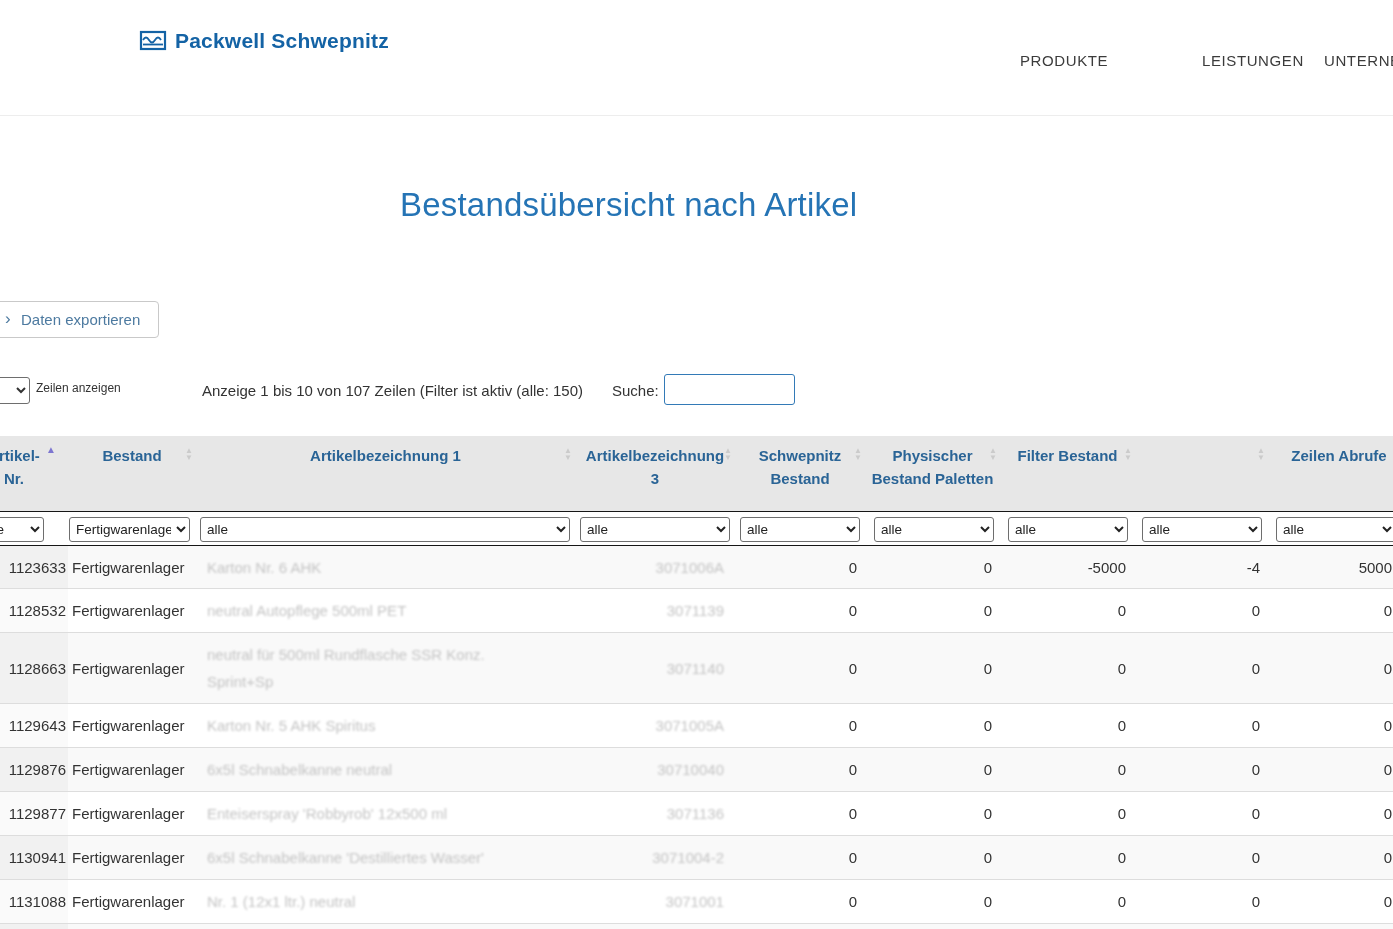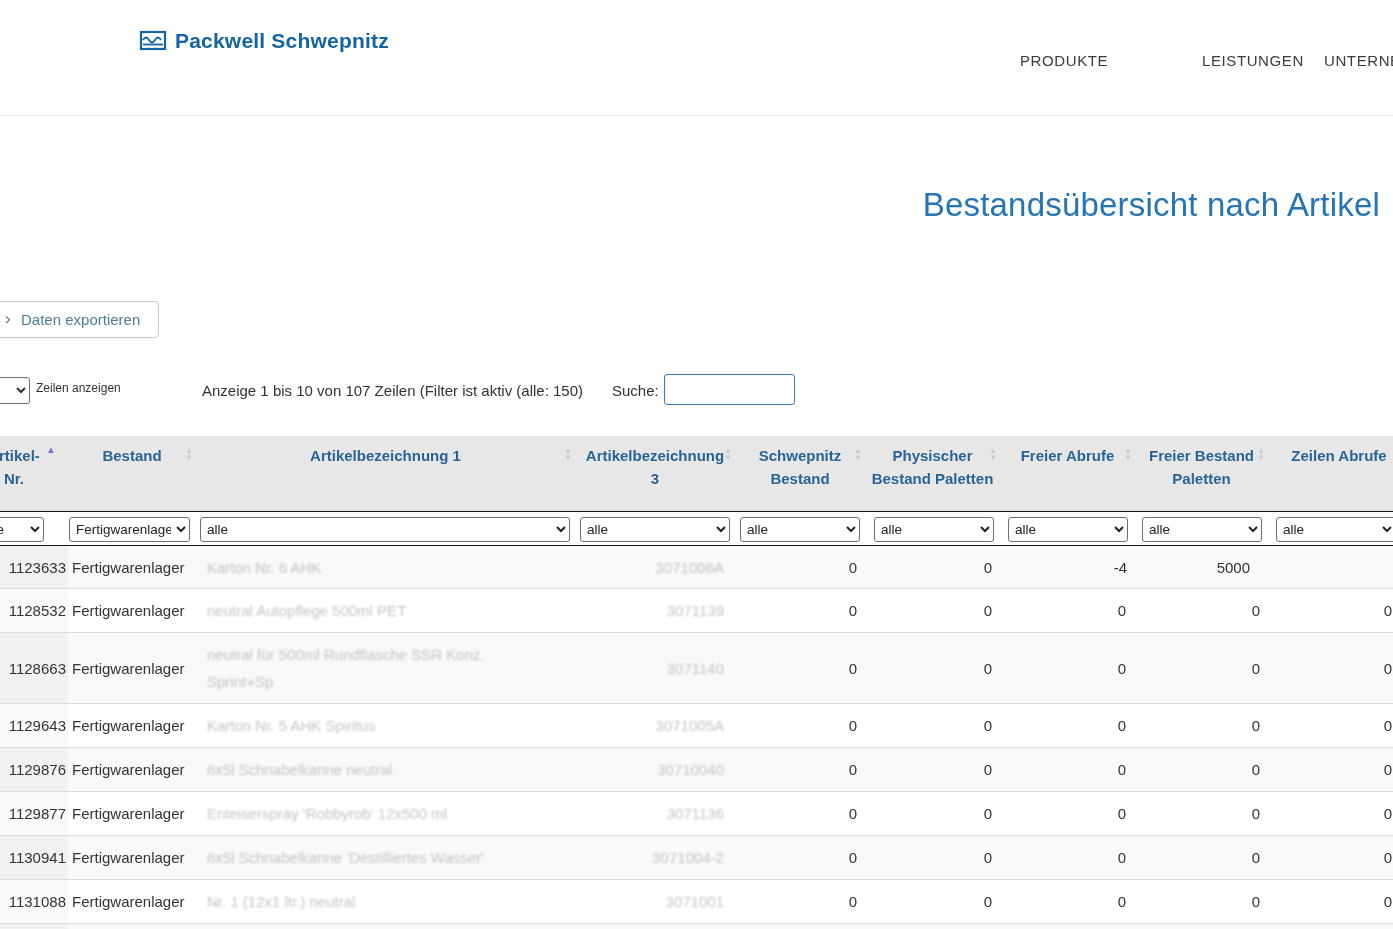--- a/index.html
+++ b/index.html
@@ -20,21 +20,21 @@
   .logo svg { display: block; }
   .brand-name { color: #1463a5; font-size: 21px; font-weight: 700; letter-spacing: .2px; white-space: nowrap; }
   .nav-item { position: absolute; top: 52px; font-size: 15px; color: #3b3b3b; letter-spacing: .6px; white-space: nowrap; cursor: pointer; }
   .nav-0 { left: 1020px; }
   .nav-1 { left: 1202px; }
   .nav-2 { left: 1324px; }
 
   
   .page-title {
     position: absolute; left: 400px; top: 186px; width: 980px;
-    text-align: right; font-size: 33px; font-weight: 300;
+    text-align: left; font-size: 33px; font-weight: 300;
     color: #2574b5; letter-spacing: .2px;
   }
 
   
   .export-btn {
     position: absolute; left: -22px; top: 301px; width: 181px; height: 37px;
     background: #fff; border: 1px solid #c9c9c9; border-radius: 4px;
     font-family: inherit; font-size: 15px; color: #4d7aa0; text-align: left;
     padding-left: 42px; cursor: pointer;
   }
@@ -195,28 +195,27 @@
           </span>
       </div>
       <div class="th c5">
         <span class="th-label">Physischer Bestand Paletten</span>
         <span class="sort-both">
             <i>▲</i>
             <i>▼</i>
           </span>
       </div>
       <div class="th c6">
-        <span class="th-label">Freier Abrufe</span>
+        <span class="th-label">Filter Bestand</span>
         <span class="sort-both">
             <i>▲</i>
             <i>▼</i>
           </span>
       </div>
       <div class="th c7">
-        <span class="th-label">Freier Bestand Paletten</span>
         <span class="sort-both">
             <i>▲</i>
             <i>▼</i>
           </span>
       </div>
       <div class="th c8">
         <span class="th-label">Zeilen Abrufe</span>
       </div>
     </div>
 
@@ -233,20 +232,21 @@
     </div>
 
     <div class="tbody">
   <div class="row grid">
     <div class="td c0">1123633</div>
     <div class="td c1">Fertigwarenlager</div>
     <div class="td c2 faint">Karton Nr. 6 AHK</div>
     <div class="td c3 faint">3071006A</div>
     <div class="td c4">0</div>
     <div class="td c5">0</div>
+    <div class="td c6">-5000</div>
     <div class="td c7">-4</div>
     <div class="td c8">5000</div>
   </div>
 
   <div class="row grid">
     <div class="td c0">1128532</div>
     <div class="td c1">Fertigwarenlager</div>
     <div class="td c2 faint">neutral Autopflege 500ml PET</div>
     <div class="td c3 faint">3071139</div>
     <div class="td c4">0</div>

